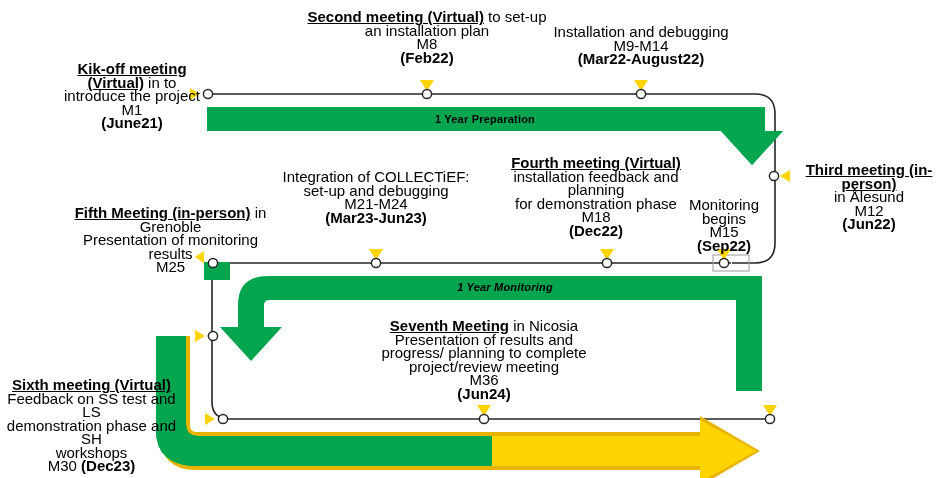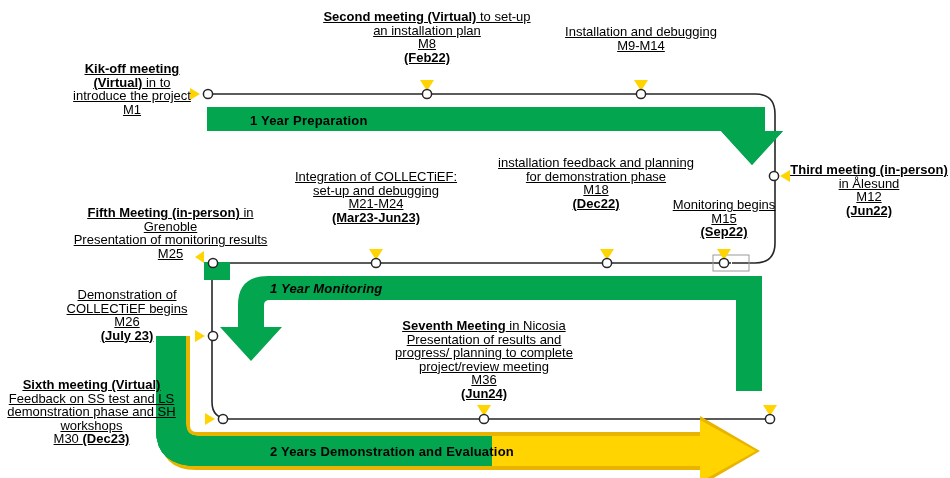--- a/index.html
+++ b/index.html
@@ -1,27 +1,27 @@
 <!DOCTYPE html>
 <html><head>
 <meta charset="utf-8">
 <style>
   html,body{margin:0;padding:0;background:#ffffff;}
   body{width:950px;height:478px;position:relative;overflow:hidden;
        font-family:"Liberation Sans","DejaVu Sans",sans-serif;color:#000;}
   #canvas{position:absolute;left:0;top:0;width:950px;height:478px;}
   svg.layer{position:absolute;left:0;top:0;width:950px;height:478px;}
 
-  .lbl{position:absolute;text-align:center;line-height:13.5px;font-size:13px;color:#000;text-decoration:underline;}
+  .lbl{position:absolute;text-align:center;line-height:13.5px;font-size:15px;color:#000;}
   .lbl .u{text-decoration:underline;font-weight:bold;}
   .lbl .b{font-weight:bold;}
   .lbl .n{font-weight:normal;}
 
-  .bandtxt{position:absolute;font-size:13px;font-weight:bold;color:#000;
-           letter-spacing:.2px;}
+  .bandtxt{position:absolute;font-size:11px;font-weight:bold;color:#000;
+           text-align:center;letter-spacing:.2px;}
 </style>
 </head>
 <body>
 
 <div id="canvas">
 
   <svg class="layer" viewBox="0 0 950 478">
 
     <defs>
       <clipPath id="clipBottomGreen">
@@ -169,81 +169,77 @@
     <g>
       <polygon points="763,405 777,405 770,416" fill="#FFD400"></polygon>
       <circle cx="770" cy="419" r="4.6" fill="#ffffff" stroke="#262626" stroke-width="1.5"></circle>
     </g>
   </svg>
 
   <div class="bandtxt" style="left:250px;top:113px;width:470px;">1 Year Preparation</div>
 
   <div class="bandtxt" style="left:270px;top:281px;width:470px;font-style:italic;">1 Year Monitoring</div>
 
-  <div class="bandtxt" style="left:270px;top:444px;width:400px;">2 Years Demonstration and Evaluation</div>
 
   <div class="lbl" style="left:52px;top:62px;width:160px;">
     <div><span class="u">Kik-off meeting</span></div>
     <div><span class="u">(Virtual)</span><span class="n"> in to</span></div>
     <div><span class="n">introduce the project</span></div>
     <div><span class="n">M1</span></div>
+    <div><span class="b">(June21)</span></div>
   </div>
 
   <div class="lbl" style="left:289px;top:10px;width:276px;">
     <div><span class="u">Second meeting (Virtual)</span><span class="n"> to set-up</span></div>
     <div><span class="n">an installation plan</span></div>
     <div><span class="n">M8</span></div>
     <div><span class="b">(Feb22)</span></div>
   </div>
 
   <div class="lbl" style="left:541px;top:25px;width:200px;">
     <div><span class="n">Installation  and debugging</span></div>
     <div><span class="n">M9-M14</span></div>
+    <div><span class="b">(Mar22-August22)</span></div>
   </div>
 
   <div class="lbl" style="left:789px;top:163px;width:160px;">
     <div><span class="u">Third meeting (in-person)</span></div>
     <div><span class="n">in Ålesund</span></div>
     <div><span class="n">M12</span></div>
     <div><span class="b">(Jun22)</span></div>
   </div>
 
   <div class="lbl" style="left:665px;top:198px;width:118px;">
     <div><span class="n">Monitoring  begins</span></div>
     <div><span class="n">M15</span></div>
     <div><span class="b">(Sep22)</span></div>
   </div>
 
   <div class="lbl" style="left:489px;top:156px;width:214px;">
+    <div><span class="u">Fourth meeting (Virtual)</span></div>
     <div><span class="n">installation  feedback and planning</span></div>
     <div><span class="n">for demonstration  phase</span></div>
     <div><span class="n">M18</span></div>
     <div><span class="b">(Dec22)</span></div>
   </div>
 
   <div class="lbl" style="left:281px;top:170px;width:190px;">
     <div><span class="n">Integration  of COLLECTiEF:</span></div>
     <div><span class="n">set-up and debugging</span></div>
     <div><span class="n">M21-M24</span></div>
     <div><span class="b">(Mar23-Jun23)</span></div>
   </div>
 
   <div class="lbl" style="left:68px;top:206px;width:205px;">
     <div><span class="u">Fifth Meeting (in-person)</span><span class="n"> in</span></div>
     <div><span class="n">Grenoble</span></div>
     <div><span class="n">Presentation of monitoring  results</span></div>
     <div><span class="n">M25</span></div>
   </div>
 
-  <div class="lbl" style="left:62px;top:288px;width:130px;">
-    <div><span class="n">Demonstration  of</span></div>
-    <div><span class="n">COLLECTiEF begins</span></div>
-    <div><span class="n">M26</span></div>
-    <div><span class="b">(July 23)</span></div>
-  </div>
 
   <div class="lbl" style="left:4px;top:378px;width:175px;text-align:center;">
     <div><span class="u">Sixth meeting (Virtual)</span></div>
     <div><span class="n">Feedback on SS test and LS</span></div>
     <div><span class="n">demonstration  phase and SH</span></div>
     <div><span class="n">workshops</span></div>
     <div>M30 <span class="b">(Dec23)</span></div>
   </div>
 
   <div class="lbl" style="left:374px;top:319px;width:220px;">

